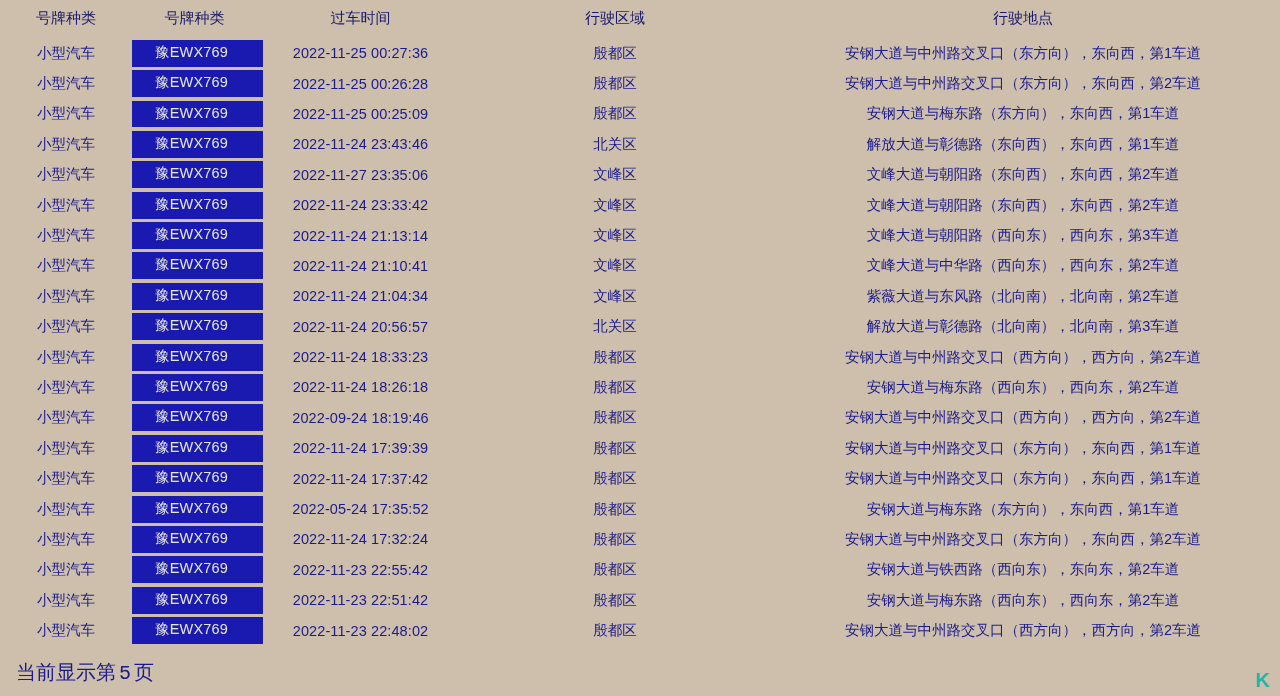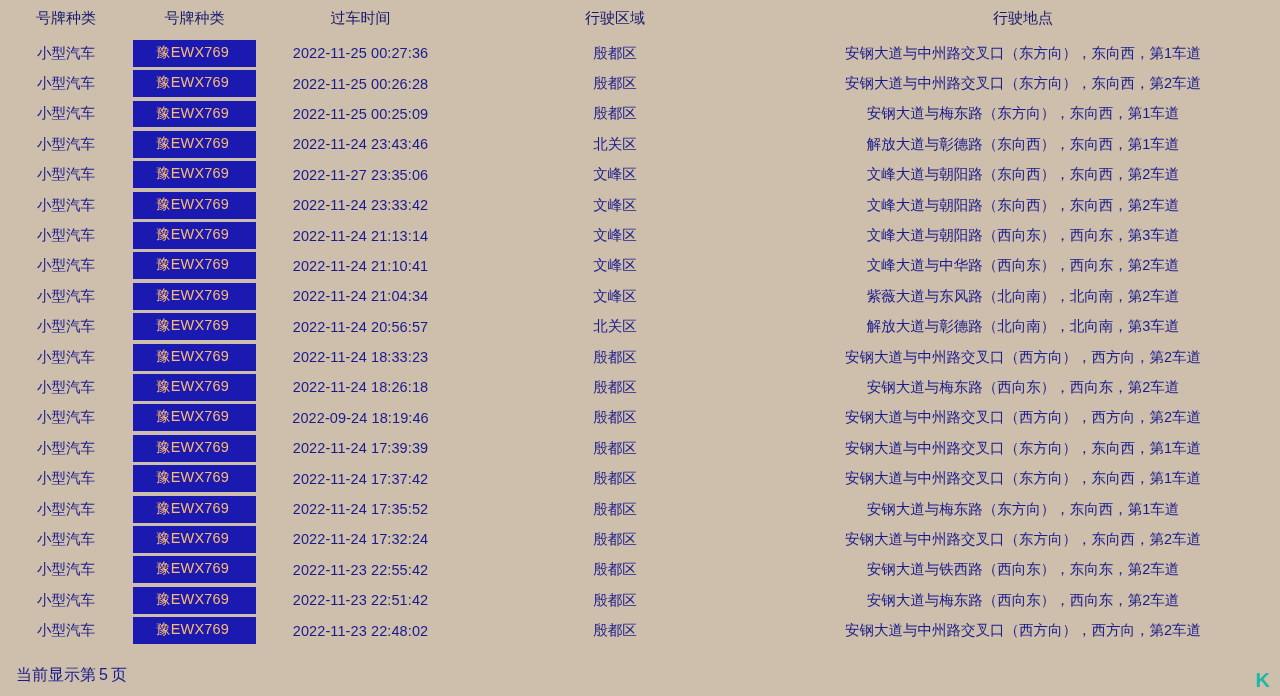--- a/index.html
+++ b/index.html
@@ -44,24 +44,24 @@
   }
   col.c-type    { width: 132px; }
   col.c-plate   { width: 125px; }
   col.c-time    { width: 207px; }
   col.c-area    { width: 302px; }
   col.c-place   { width: 514px; }
 
   .plate-badge {
     display: inline-block;
     background: #1a1ab0;
-    color: #fdba74;
+    color: #e5e5e5;
     font-size: 14.5px;
     letter-spacing: 0.2px;
-    padding: 5px 4px 6px 0;
+    padding: 5px 12px 6px 0;
     width: 119px;
     text-align: center;
     line-height: 1.1;
   }
   .cell-type {
     color: #1a1a8c;
   }
   .cell-time {
     color: #1a1a8c;
     letter-spacing: 0.1px;
@@ -69,22 +69,23 @@
   .cell-area {
     color: #1a1a8c;
   }
   .cell-place {
     color: #1a1a8c;
   }
   .footer {
     position: absolute;
     left: 16px;
     bottom: 10px;
-    font-size: 16px;
-    color: #1a1a8c;
+    font-size: 20px;
+    color: #1a1a8c;
+    font-family: Liberation Mono, monospace;
   }
   .footer .page-num {
     color: #1a1a8c;
     padding: 0 3px;
   }
   .watermark {
     position: absolute;
     right: 10px;
     bottom: 4px;
     font-size: 20px;
@@ -217,21 +218,21 @@
       <tr>
         <td class="cell-type">小型汽车</td>
         <td><span class="plate-badge">豫EWX769</span></td>
         <td class="cell-time">2022-11-24 17:37:42</td>
         <td class="cell-area">殷都区</td>
         <td class="cell-place">安钢大道与中州路交叉口（东方向），东向西，第1车道</td>
       </tr>
       <tr>
         <td class="cell-type">小型汽车</td>
         <td><span class="plate-badge">豫EWX769</span></td>
-        <td class="cell-time">2022-11-24 17:35:52</td>
+        <td class="cell-time">2022-05-24 17:35:52</td>
         <td class="cell-area">殷都区</td>
         <td class="cell-place">安钢大道与梅东路（东方向），东向西，第1车道</td>
       </tr>
       <tr>
         <td class="cell-type">小型汽车</td>
         <td><span class="plate-badge">豫EWX769</span></td>
         <td class="cell-time">2022-11-24 17:32:24</td>
         <td class="cell-area">殷都区</td>
         <td class="cell-place">安钢大道与中州路交叉口（东方向），东向西，第2车道</td>
       </tr>

